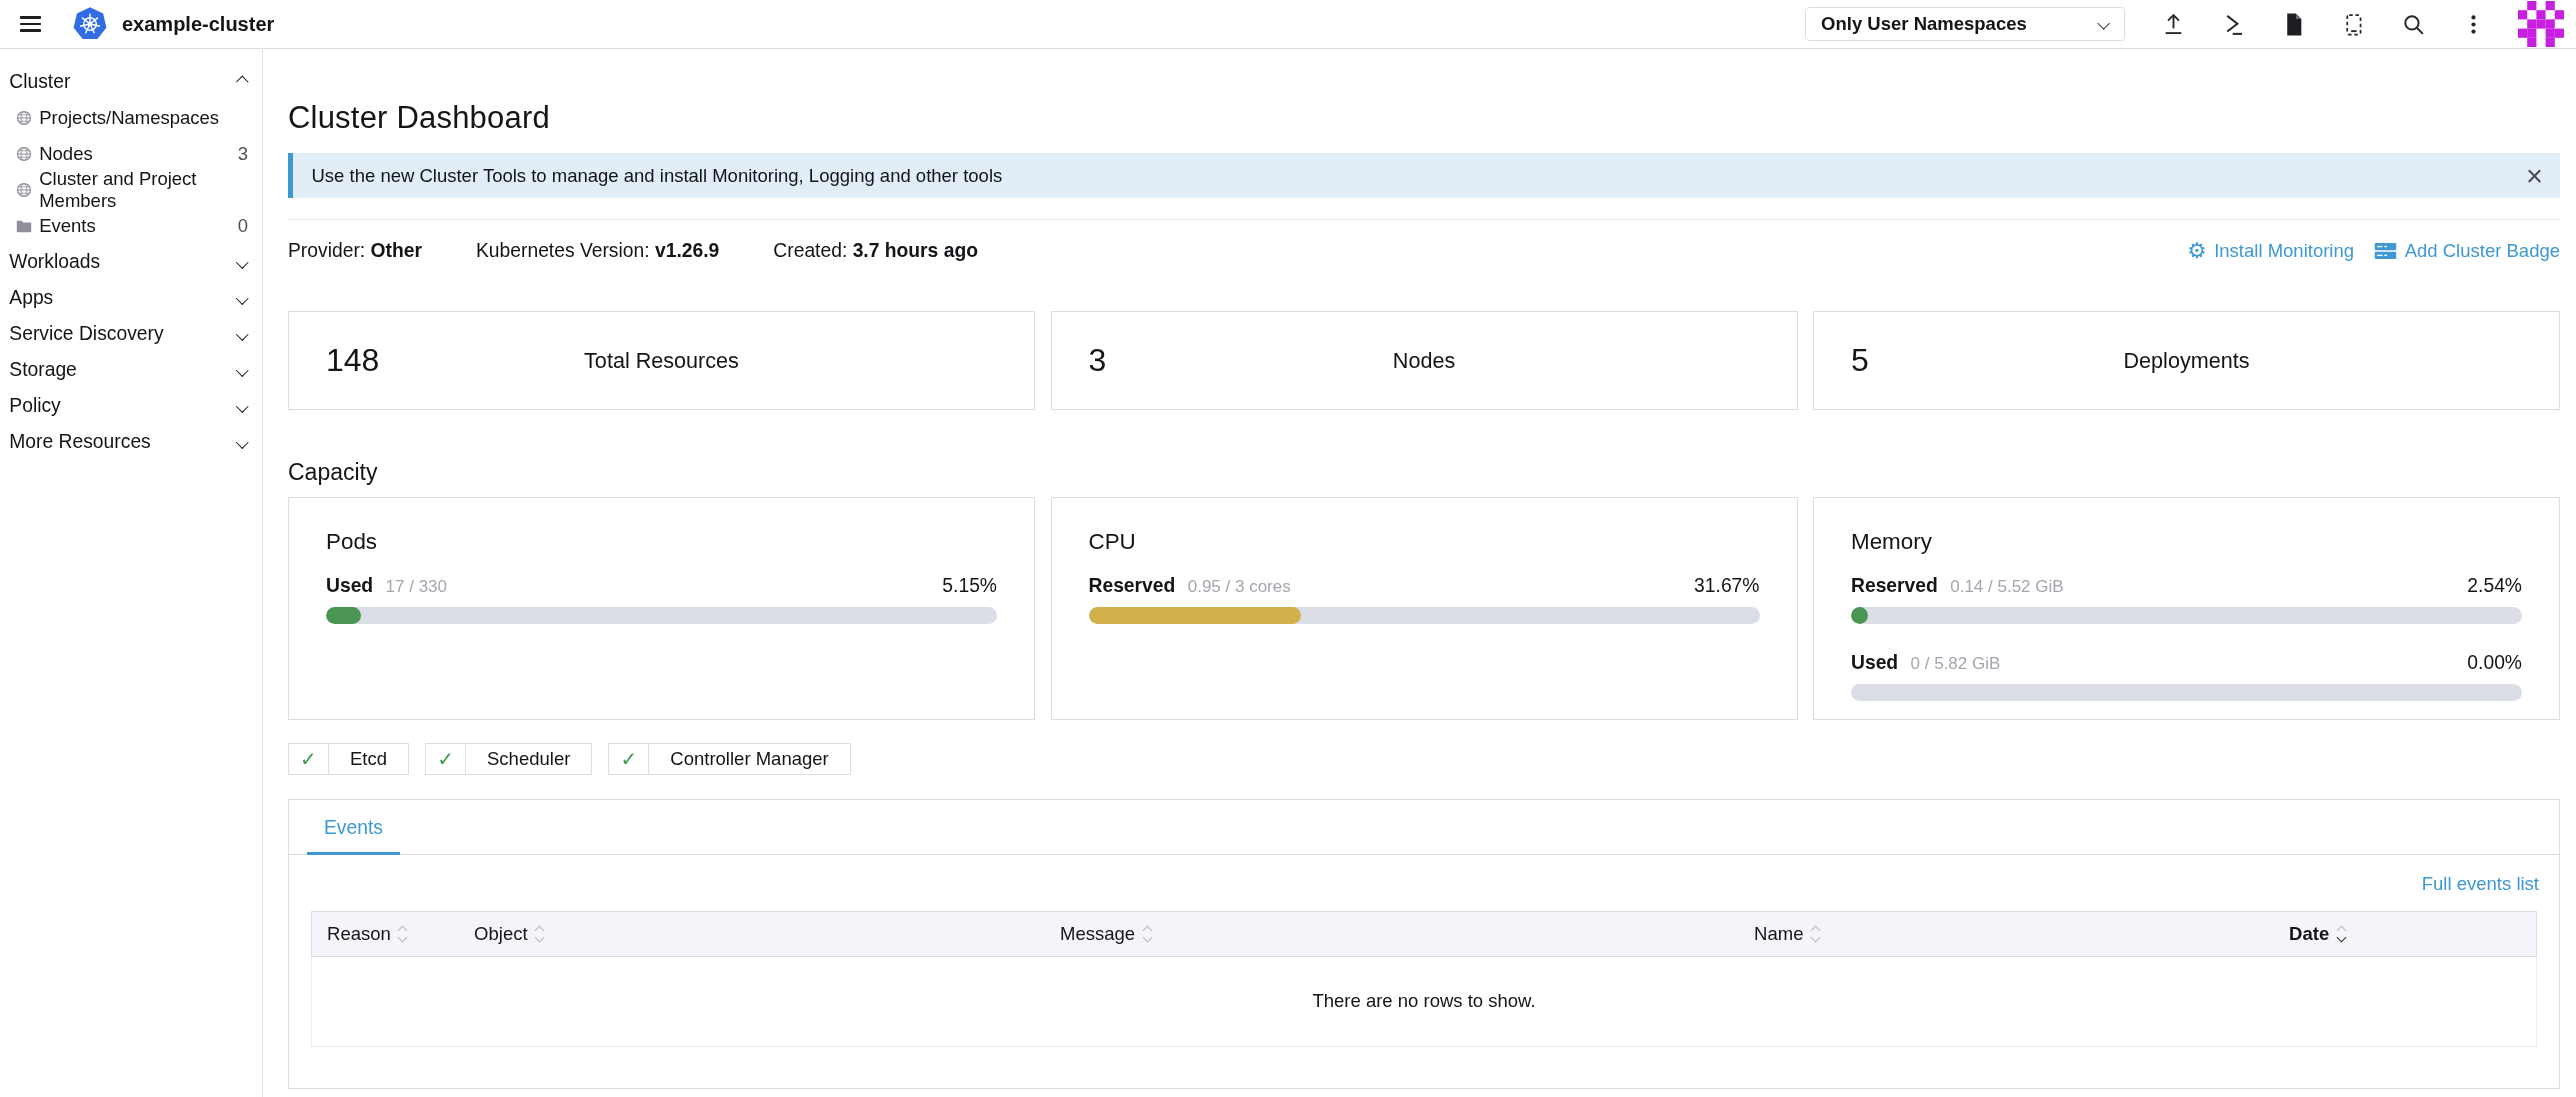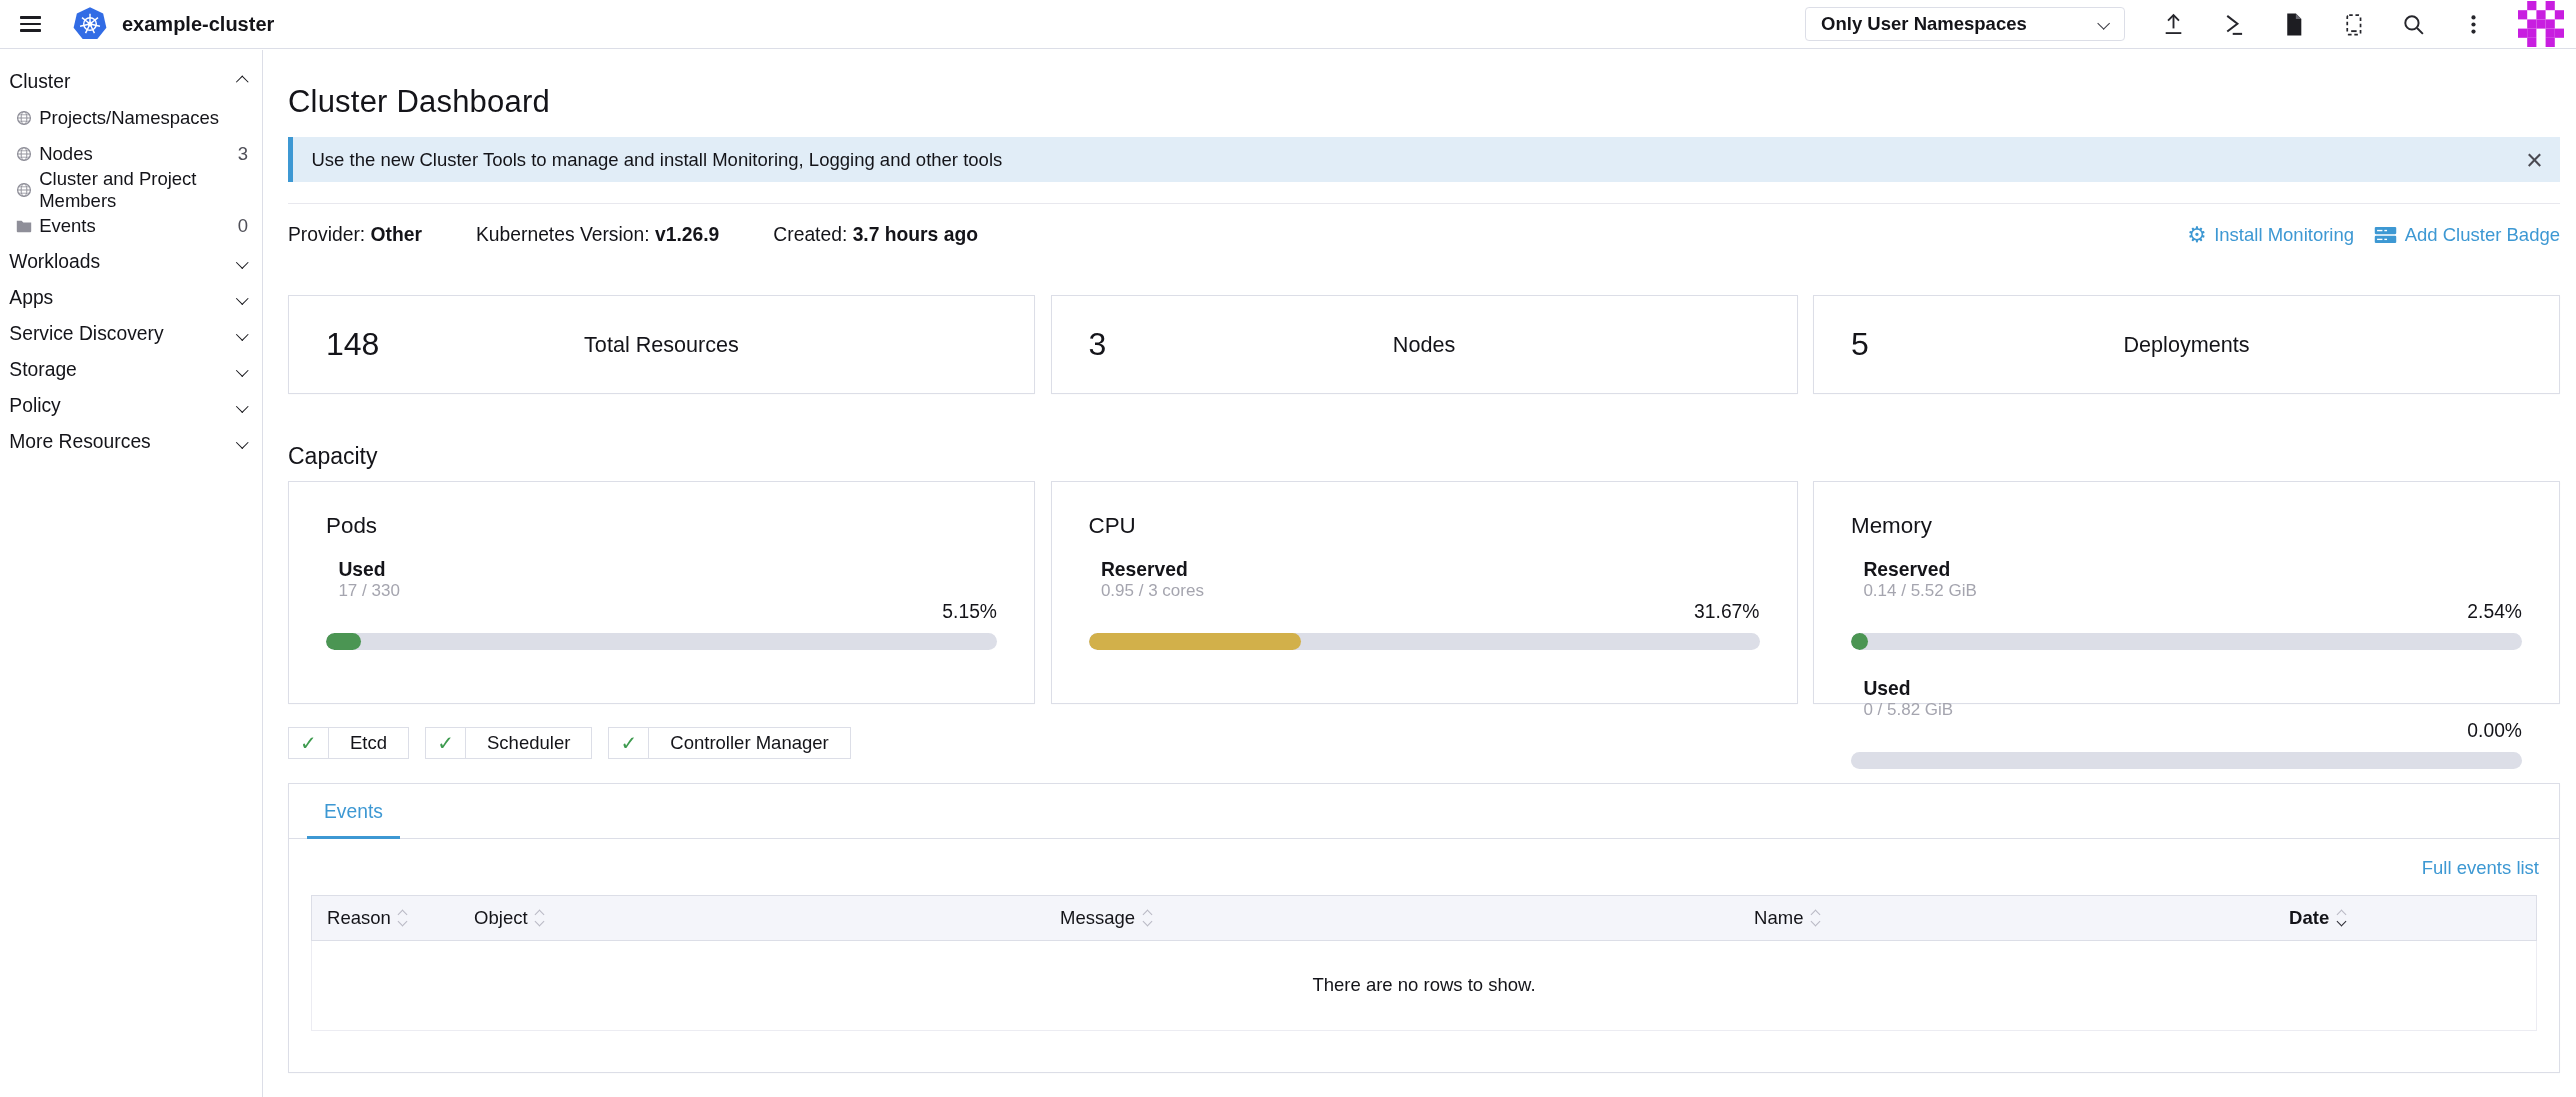--- a/index.html
+++ b/index.html
@@ -34,21 +34,21 @@
   .side-group .chevron { margin-left:auto; width:8.5px; height:8.5px;
                          border-width:1.7px; border-color:#141419; }
   .side-item { height:36px; display:flex; align-items:center; padding:0 14px 0 15.5px;
                font-size:18.5px; cursor:pointer; }
   .side-item .ic { width:16px; height:16px; margin-right:7.7px; flex:0 0 auto; }
   .side-item .count { margin-left:auto; color:#4f4f58; font-size:18.5px; }
 
   
   .main { position:absolute; top:50px; left:264px; right:0; bottom:0; background:#fff;
           padding:0 16px 0 24px; }
-  .page-title { margin-top:34px; font-size:31px; font-weight:400; letter-spacing:0.2px; }
+  .page-title { margin-top:50px; font-size:31px; font-weight:400; letter-spacing:0.2px; }
   .banner { margin-top:17px; height:45px; background:#e1edf7; border-left:5.4px solid #3d98d3;
             display:flex; align-items:center; padding:0 18.5px; font-size:18.5px; position:relative; }
   .banner .close { position:absolute; right:17px; top:50%; transform:translateY(-50%);
                    font-size:29px; color:#4a4a52; cursor:pointer; line-height:1; }
   .divider { margin-top:21px; border-top:0.8px solid #e8e8ee; }
 
   .glance { margin-top:20px; display:flex; align-items:center; font-size:19.3px; }
   .glance .pair { margin-right:54px; white-space:nowrap; }
   .glance b { font-weight:700; }
   .glance-actions { margin-left:auto; display:flex; align-items:center; gap:20px; }
@@ -60,21 +60,21 @@
   .count-card { height:99px; border:0.8px solid #dcdee7; background:#fff; position:relative;
                 display:flex; align-items:center; box-shadow:0 0.8px 1.5px rgba(0,0,0,.03); }
   .count-card .num { margin-left:37px; font-size:32px; z-index:1; }
   .count-card .lbl { position:absolute; left:0; right:0; text-align:center; font-size:21.6px; }
 
   .cap-heading { margin-top:49px; font-size:23px; font-weight:400; }
   .capacity { margin-top:10.8px; display:grid; grid-template-columns:repeat(3,1fr); gap:15.5px; }
   .cap-card { height:223px; border:0.8px solid #dcdee7; background:#fff; padding:31px 37px;
               box-shadow:0 0.8px 1.5px rgba(0,0,0,.03); }
   .cap-card h3 { font-size:22.4px; font-weight:400; }
-  .cap-row { margin-top:20px; display:flex; align-items:baseline; font-size:19.3px;flex-direction:column; }
+  .cap-row { margin-top:20px; display:flex; align-items:baseline; font-size:19.3px; }
   .cap-row .rl { font-weight:700; }
   .cap-row .detail { margin-left:12.4px; color:#a5a5af; font-size:17px; }
   .cap-row .pct { margin-left:auto; font-size:19.3px; }
   .bar { margin-top:10px; height:17px; background:#dcdee7; border-radius:8.5px; overflow:hidden; }
   .bar .fill { height:100%; border-radius:8.5px; }
   .fill.green { background:#4b9553; }
   .fill.gold  { background:#d2b04a; }
   .cap-row + .bar + .cap-row { margin-top:28px; }
 
   .components { margin-top:23px; display:flex; gap:16px; }

